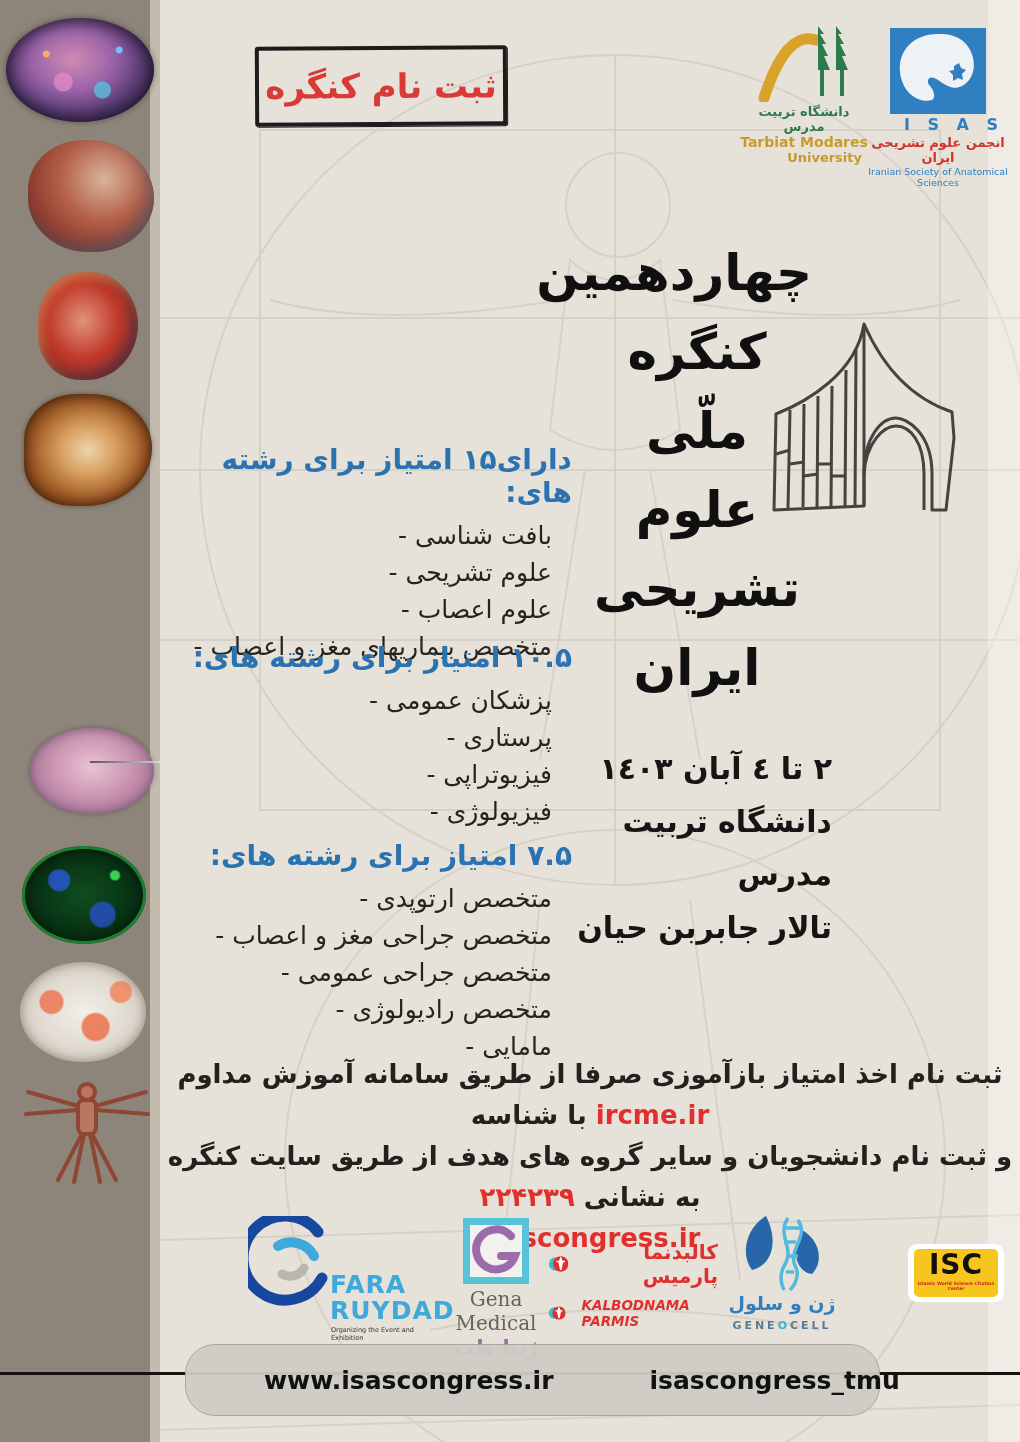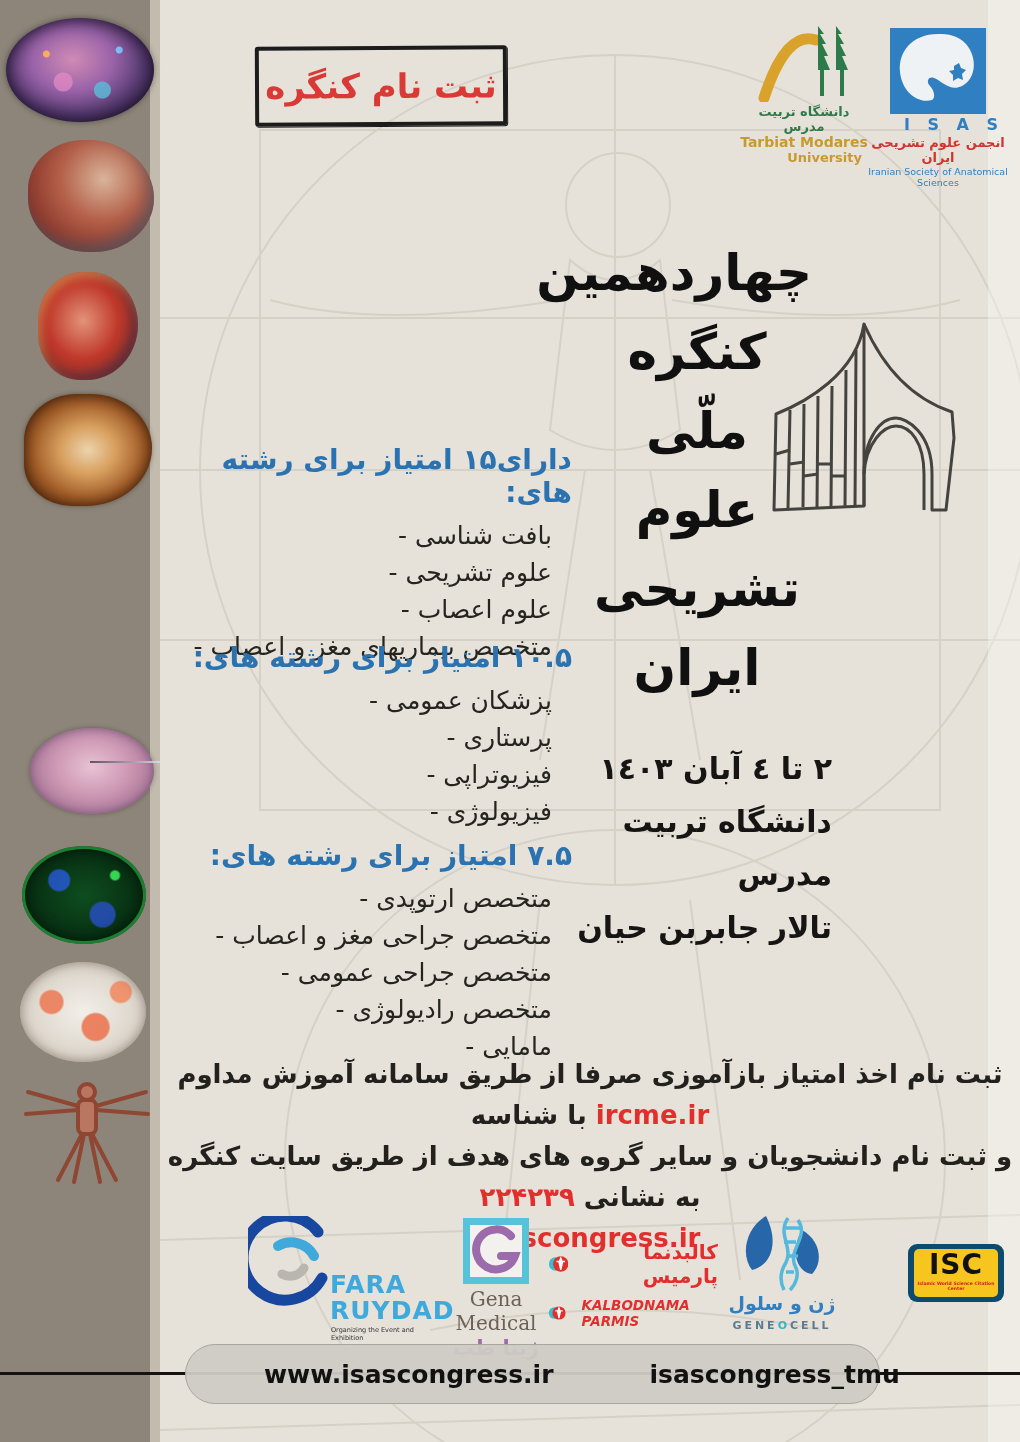--- a/index.html
+++ b/index.html
@@ -109,29 +109,29 @@
   .gena .en { color:#6b6158; font-size:20px; font-family:"DejaVu Serif", serif; margin-top:3px;}
   .gena .fa { color:#9c6bab; font-size:21px; font-weight:bold; margin-top:1px;}
   .kalbod { left:548px; top:1240px; width:170px; }
   .kalbod .row { display:flex; align-items:center; gap:16px; margin-bottom:9px; }
   .kalbod .fa { color:#e02f2c; font-size:20px; font-weight:bold; direction:rtl; }
   .kalbod .en { color:#e02f2c; font-size:13.5px; font-weight:bold; font-style:italic; }
   .geneo { left:726px; top:1214px; width:112px; text-align:center; }
   .geneo .fa { color:#2f7fc1; font-size:19px; font-weight:bold; margin-top:0; }
   .geneo .en { color:#5b7b93; font-size:11px; letter-spacing:3px; font-weight:bold; margin-top:5px; }
   .geneo .en .o { color:#35b3c9; }
-  .isc { left:908px; top:1244px; width:96px; height:58px; background:#0c4a6e; border-radius:9px;
+  .isc { left:908px; top:1244px; width:96px; height:58px; background:#ffffff; border-radius:9px;
     display:flex; flex-direction:column; align-items:center; justify-content:center; }
   .isc .inner { width:84px; height:48px; background:#f7c61e; border-radius:5px; text-align:center; }
   .isc .acr { color:#111; font-size:28px; font-weight:bold; line-height:32px; letter-spacing:1px;}
   .isc .cap { color:#c22; font-size:4.5px; font-weight:bold; }
 
   
   .footer-line { position:absolute; left:0; top:1372px; width:1020px; height:3px; background:#15130f; }
-  .footer-pill { position:absolute; left:185px; top:1344px; width:695px; height:60px;
+  .footer-pill { position:absolute; left:185px; top:1344px; width:695px; height:72px;
     background:rgba(206,203,196,.95); border:1px solid #a9a69e; border-radius:30px;
     display:flex; align-items:center; padding-left:66px; }
   .footer-pill .site { font-size:25px; font-weight:bold; color:#111; margin-left:12px; }
   .footer-pill .tg { margin-left:76px; }
   .footer-pill .ig { margin-left:8px; }
   .footer-pill .social { font-size:25px; font-weight:bold; color:#111; margin-left:12px; }
 </style>
 </head>
 <body>
 

